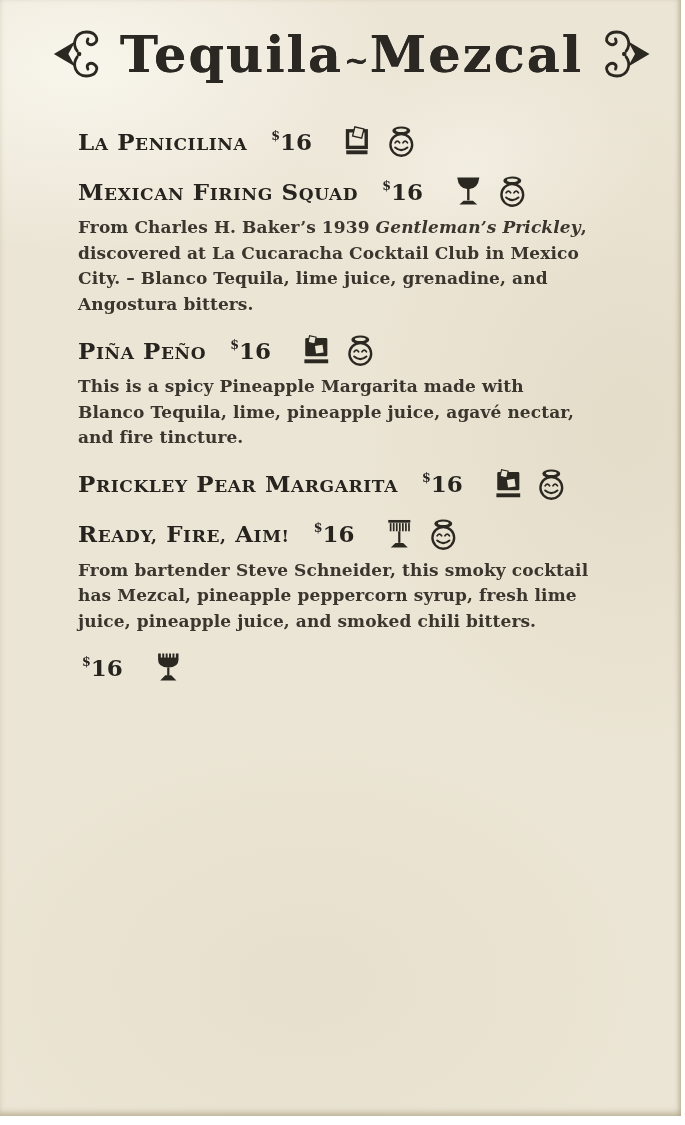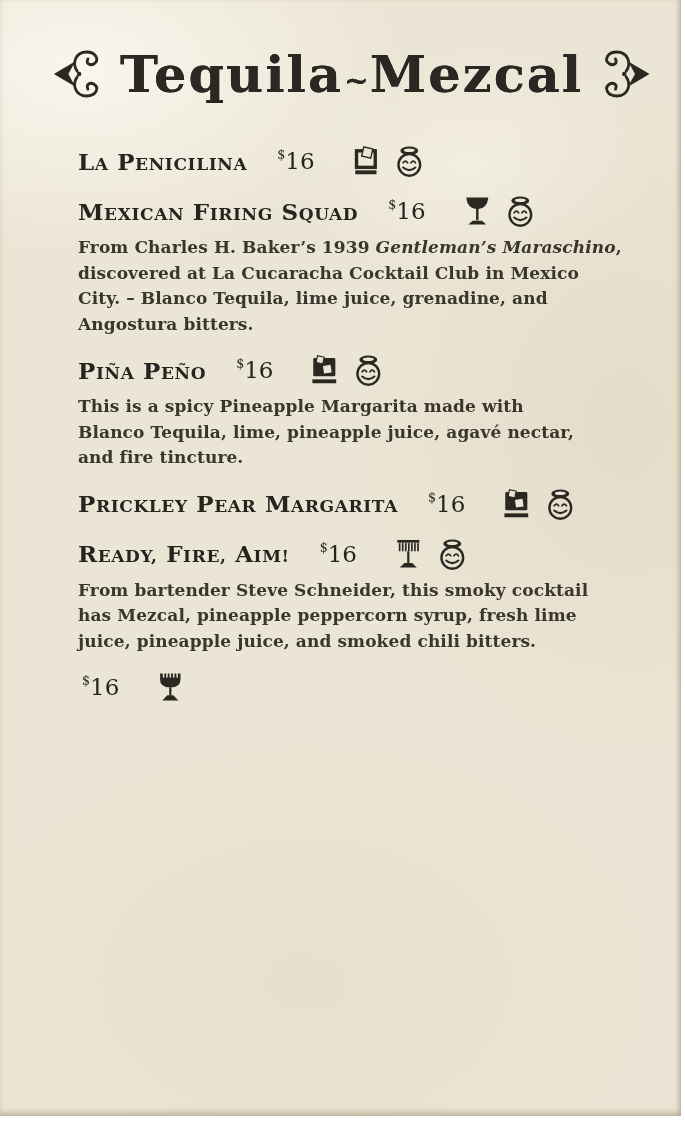--- a/index.html
+++ b/index.html
@@ -13,40 +13,40 @@
     position:absolute;left:0;top:0;width:681px;height:1116px;
     background:
       radial-gradient(ellipse 520px 300px at 12% 6%, rgba(253,251,244,.75), rgba(253,251,244,0) 62%),
       radial-gradient(ellipse 420px 520px at 92% 38%, rgba(214,204,178,.35), rgba(214,204,178,0) 65%),
       radial-gradient(ellipse 600px 420px at 45% 88%, rgba(221,212,188,.32), rgba(221,212,188,0) 60%),
       radial-gradient(ellipse 300px 200px at 70% 15%, rgba(250,247,238,.5), rgba(250,247,238,0) 60%),
       #ebe5d5;
     box-shadow: inset -4px 0 5px -2px rgba(160,148,116,.55),
                 inset 0 -5px 6px -2px rgba(160,148,116,.6);
   }
-  .content{position:relative;padding:36px 60px 0 78px;color:#2a2620;}
+  .content{position:relative;padding:16px 60px 0 78px;color:#2a2620;}
 
   
   .title-row{display:flex;align-items:center;justify-content:center;gap:16px;height:76px;}
   .page-title{
     font-size:51px;font-weight:bold;color:#2b2824;letter-spacing:2px;
     white-space:nowrap;text-shadow:0 0 .6px #2b2824;
   }
   .page-title .sep{font-size:.58em;vertical-align:.02em;margin:0 1px;letter-spacing:0;}
   .fleuron svg{display:block;height:58px;width:auto;}
   .fleuron.right svg{transform:scaleX(-1);}
 
   
   .item{margin-top:16px;}
   .item:first-child{margin-top:32px;}
-  .item-header{display:flex;align-items:center;gap:26px;white-space:nowrap;}
+  .item-header{display:flex;align-items:center;gap:20px;white-space:nowrap;}
   .item-name{font-size:23px;font-weight:bold;letter-spacing:.6px;color:#272420;}
   .item-name .sc{font-size:.74em;}
   .item-name .pn{font-size:.74em;}
-  .price{font-size:23px;font-weight:normal;margin-left:4px;color:#272420;}
+  .price{font-size:23px;font-weight:bold;margin-left:4px;color:#272420;}
   .price sup{font-size:.55em;position:relative;top:-.08em;vertical-align:super;}
   .icons{display:flex;align-items:center;gap:13px;margin-left:10px;}
   .icon svg{display:block;height:34px;width:auto;}
   .item-desc{
     margin:7px 0 0 0;font-size:17px;font-weight:bold;line-height:25.5px;
     color:#3a362e;white-space:nowrap;letter-spacing:.1px;
   }
 </style>
 </head>
 <body>
@@ -121,21 +121,21 @@
     <ellipse cx="18" cy="8" rx="10.5" ry="5" fill="#2b2822"></ellipse>
     <ellipse cx="18" cy="7.4" rx="6.4" ry="2.1" fill="#ebe5d5"></ellipse>
     <circle cx="18" cy="24.5" r="12.8" fill="none" stroke="#2b2822" stroke-width="2.8"></circle>
     <path d="M10.8,22 Q13.4,18.4 16,22" fill="none" stroke="#2b2822" stroke-width="2.1" stroke-linecap="round"></path>
     <path d="M20,22 Q22.6,18.4 25.2,22" fill="none" stroke="#2b2822" stroke-width="2.1" stroke-linecap="round"></path>
     <path d="M10.8,27.6 Q18,33.8 25.2,27.6" fill="none" stroke="#2b2822" stroke-width="2.4" stroke-linecap="round"></path>
   </svg>
             </span>
           </span>
     </div>
-    <p class="item-desc">From Charles H. Baker’s 1939 <i>Gentleman’s Maraschino</i>,<br>discovered at La Cucaracha Cocktail Club in Mexico<br>City. – Blanco Tequila, lime juice, grenadine, and<br>Angostura bitters.</p>
+    <p class="item-desc">From Charles H. Baker’s 1939 <i>Gentleman’s Prickley</i>,<br>discovered at La Cucaracha Cocktail Club in Mexico<br>City. – Blanco Tequila, lime juice, grenadine, and<br>Angostura bitters.</p>
   </section>
 
   <section class="item">
     <div class="item-header">
       <span class="item-name"><span class="bc">P</span><span class="sc">I</span><span class="sc">Ñ</span><span class="sc">A</span>&nbsp;<span class="bc">P</span><span class="sc">E</span><span class="sc">Ñ</span><span class="sc">O</span></span>
       <span class="price"><sup>$</sup><span>16</span></span>
       <span class="icons">
             <span class="icon">
               <svg viewBox="0 0 36 40" xmlns="http://www.w3.org/2000/svg">
     <rect x="5" y="6" width="26" height="21.5" rx="1.5" fill="#2b2822"></rect>

